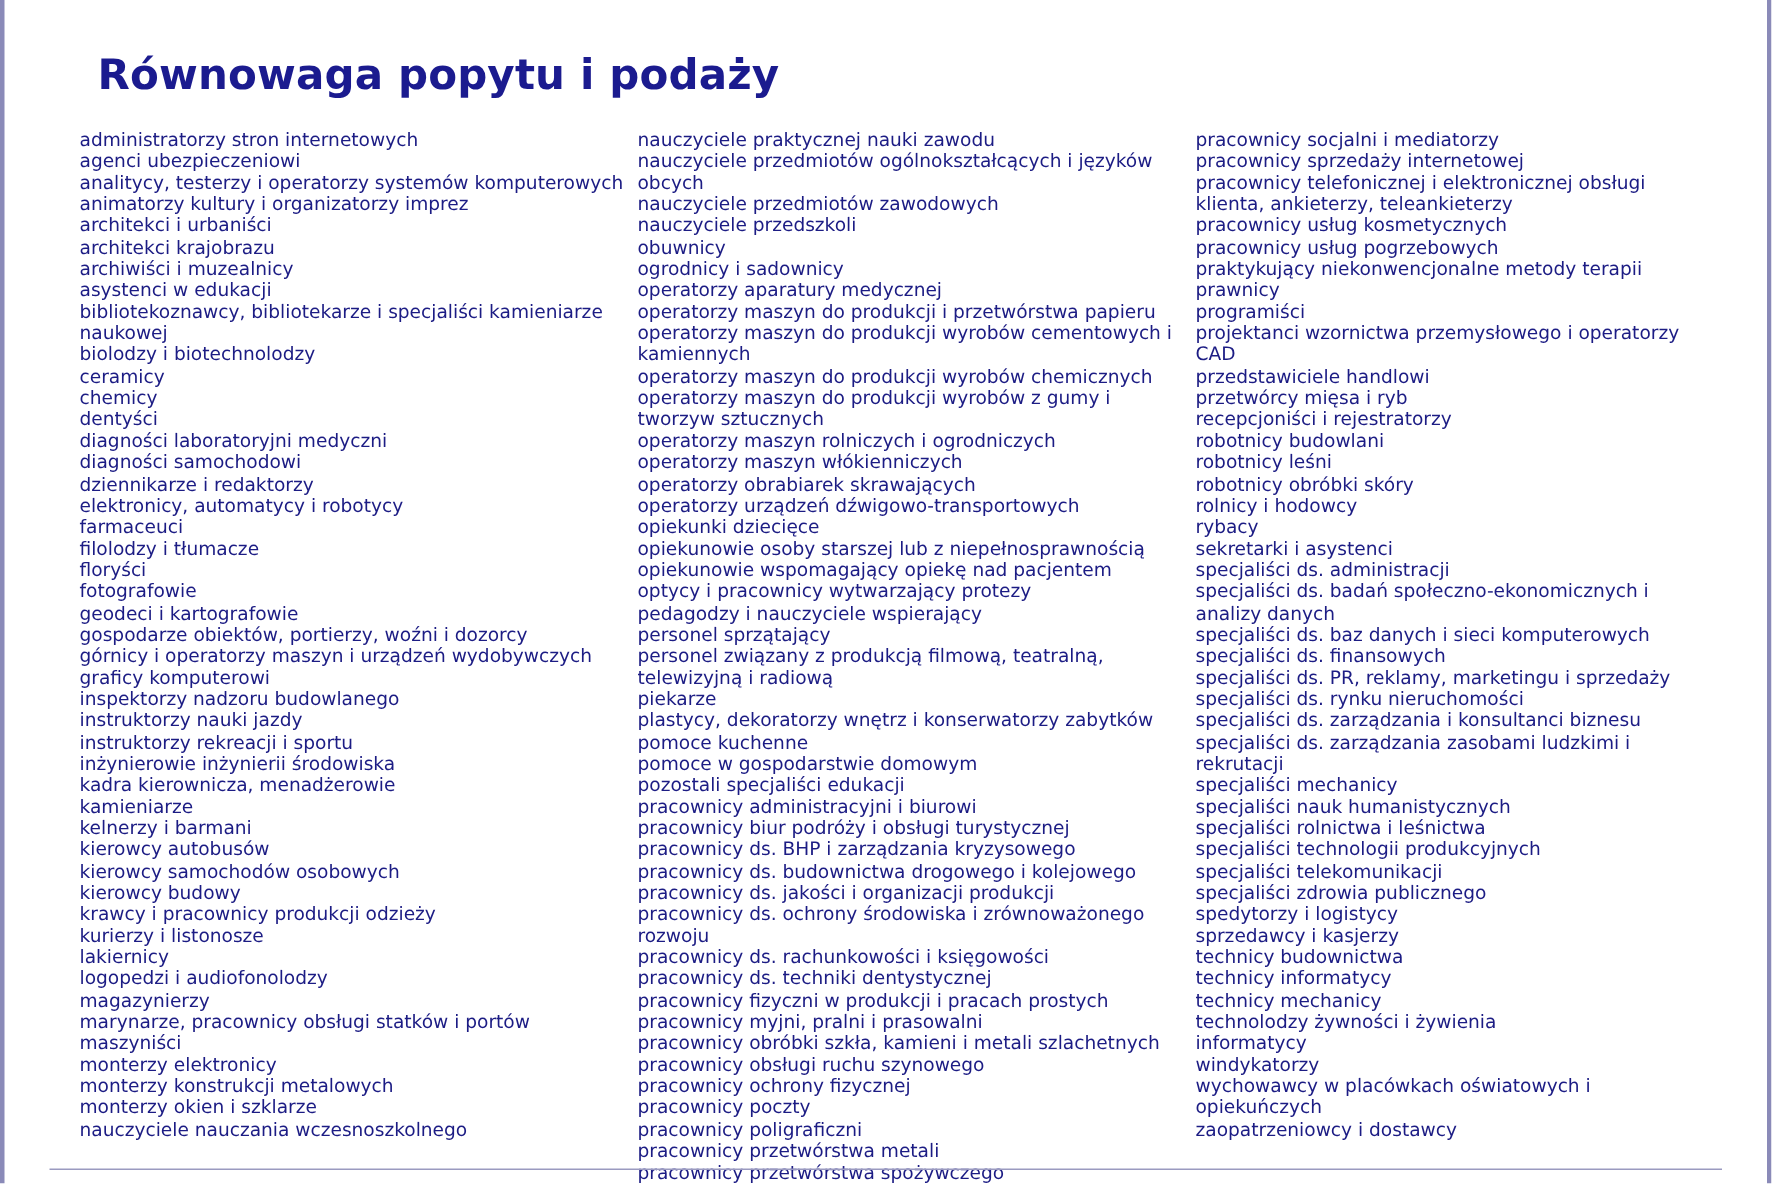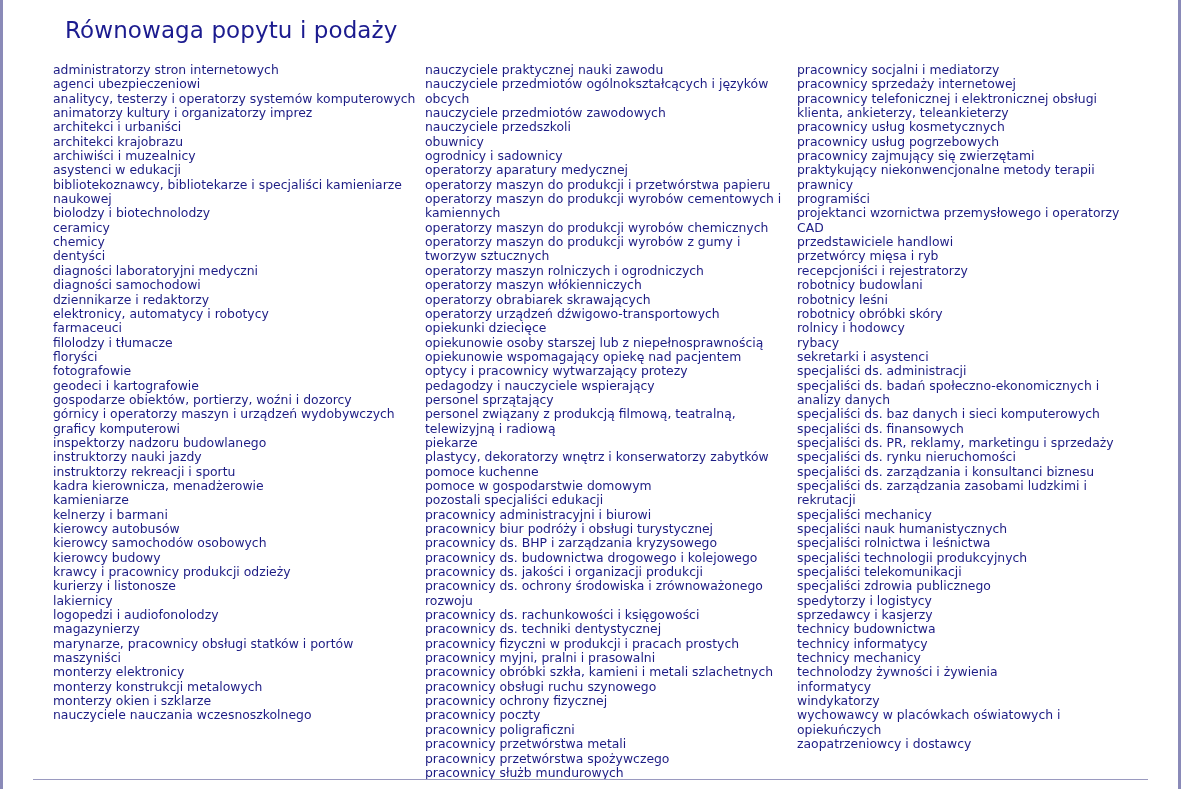--- a/index.html
+++ b/index.html
@@ -28,24 +28,24 @@
   }
   .content {
     position: absolute;
     left: 0;
     top: 0;
     right: 0;
     bottom: 0;
     padding: 0;
   }
   .title {
-    font-size: 23px;
-    font-weight: normal;
+    font-size: 28px;
+    font-weight: bold;
     color: #1b1b8f;
-    margin: 17px 0 0 62px;
+    margin: 33px 0 0 62px;
     letter-spacing: 0.1px;
   }
   .columns {
     margin: 20px 0 0 0;
     padding: 0 0 0 50px;
     display: flex;
     align-items: flex-start;
     gap: 0;
   }
   .col {
@@ -106,20 +106,21 @@
             <li>filolodzy i tłumacze</li>
             <li>floryści</li>
             <li>fotografowie</li>
             <li>geodeci i kartografowie</li>
             <li>gospodarze obiektów, portierzy, woźni i dozorcy</li>
             <li>górnicy i operatorzy maszyn i urządzeń wydobywczych</li>
             <li>graficy komputerowi</li>
             <li>inspektorzy nadzoru budowlanego</li>
             <li>instruktorzy nauki jazdy</li>
             <li>instruktorzy rekreacji i sportu</li>
+            <li>inżynierowie inżynierii środowiska</li>
             <li>kadra kierownicza, menadżerowie</li>
             <li>kamieniarze</li>
             <li>kelnerzy i barmani</li>
             <li>kierowcy autobusów</li>
             <li>kierowcy samochodów osobowych</li>
             <li>kierowcy budowy</li>
             <li>krawcy i pracownicy produkcji odzieży</li>
             <li>kurierzy i listonosze</li>
             <li>lakiernicy</li>
             <li>logopedzi i audiofonolodzy</li>
@@ -181,21 +182,20 @@
             <li>pracownicy służb mundurowych</li>
           </ul>
       </div>
       <div class="col col-3">
         <ul class="occ-list">
             <li>pracownicy socjalni i mediatorzy</li>
             <li>pracownicy sprzedaży internetowej</li>
             <li>pracownicy telefonicznej i elektronicznej obsługi klienta, ankieterzy, teleankieterzy</li>
             <li>pracownicy usług kosmetycznych</li>
             <li>pracownicy usług pogrzebowych</li>
-            <li>pracownicy zajmujący się zwierzętami</li>
             <li>praktykujący niekonwencjonalne metody terapii</li>
             <li>prawnicy</li>
             <li>programiści</li>
             <li>projektanci wzornictwa przemysłowego i operatorzy CAD</li>
             <li>przedstawiciele handlowi</li>
             <li>przetwórcy mięsa i ryb</li>
             <li>recepcjoniści i rejestratorzy</li>
             <li>robotnicy budowlani</li>
             <li>robotnicy leśni</li>
             <li>robotnicy obróbki skóry</li>

